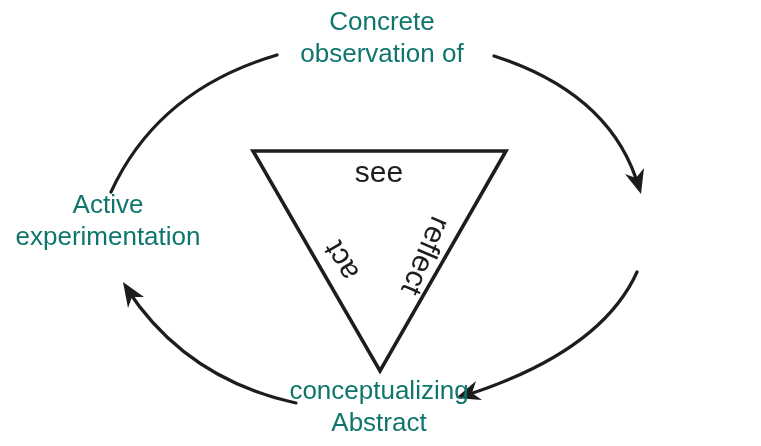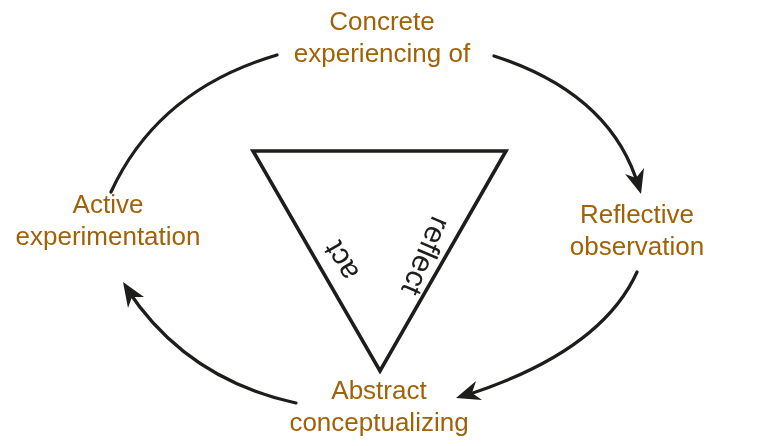--- a/index.html
+++ b/index.html
@@ -20,21 +20,21 @@
     position: absolute;
     inset: 0;
   }
   .node-label {
     position: absolute;
     text-align: center;
     font-size: 26px;
     line-height: 32px;
     white-space: nowrap;
     transform: translateX(-50%);
-    color: #a16207;
+    color: #0f766e;
   }
   .tri-word {
     position: absolute;
     font-size: 30px;
     line-height: 30px;
     white-space: nowrap;
     color: #1d1d1b;
   }
   #word-see     { transform: translate(-50%,-50%); }
   #word-act     { transform: translate(-50%,-50%) rotate(-120deg); }
@@ -54,36 +54,33 @@
 
     <polygon points="641,194 644,168 636,178 625,174" fill="#1d1d1b"></polygon>
     <polygon points="456,398 482,400 472,393 476,381" fill="#1d1d1b"></polygon>
     <polygon points="123,282 128,308 132,297 144,297" fill="#1d1d1b"></polygon>
 
     <polygon points="253,151 506,151 380,371" fill="#ffffff" stroke="#1d1d1b" stroke-width="3.6" stroke-linejoin="miter"></polygon>
   </svg>
 
   <div class="node-label" style="left:382px; top:5px;">
     <div>Concrete</div>
-    <div>experiencing of</div>
+    <div>observation of</div>
   </div>
 
-  <div class="node-label" style="left:637px; top:198px;">
-    <div>Reflective</div>
-    <div>observation</div>
-  </div>
 
   <div class="node-label" style="left:379px; top:374px;">
+    <div>conceptualizing</div>
     <div>Abstract</div>
-    <div>conceptualizing</div>
   </div>
 
   <div class="node-label" style="left:108px; top:188px;">
     <div>Active</div>
     <div>experimentation</div>
   </div>
 
+  <div class="tri-word" id="word-see" style="left:379px; top:172px;">see</div>
 
   <div class="tri-word" id="word-act" style="left:341px; top:261px;">act</div>
 
   <div class="tri-word" id="word-reflect" style="left:426px; top:256px;">reflect</div>
 
 </div>
 
 </body></html>

